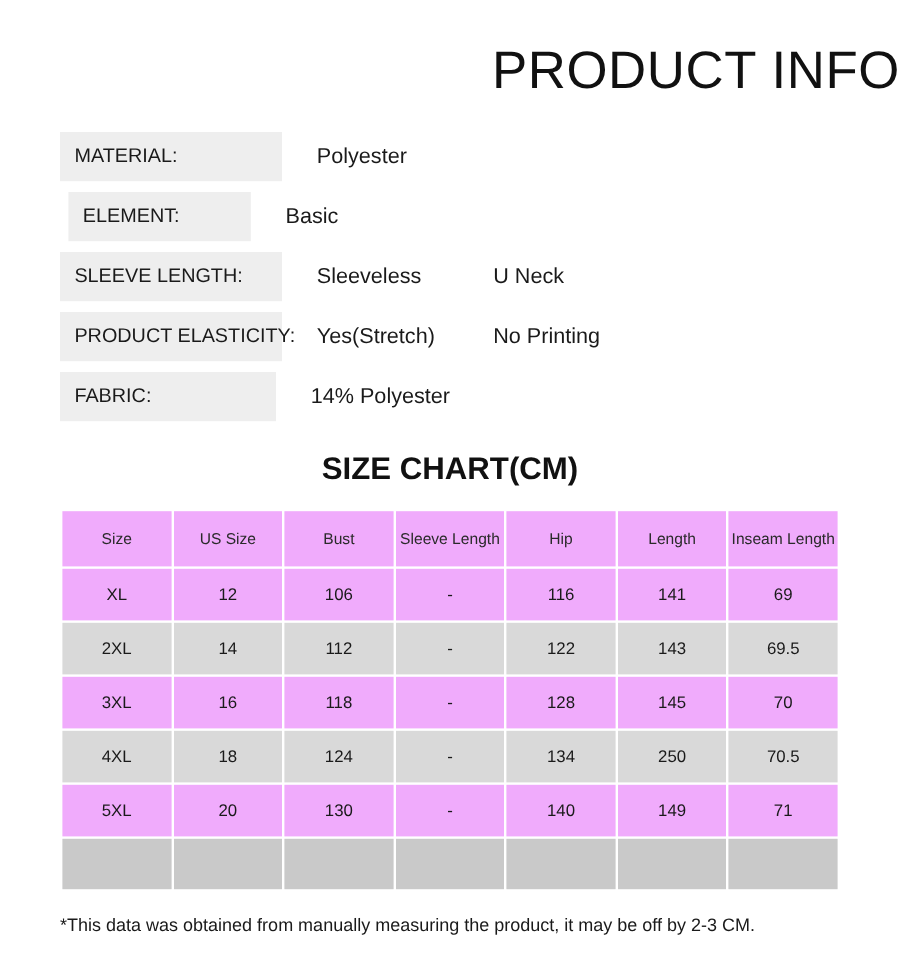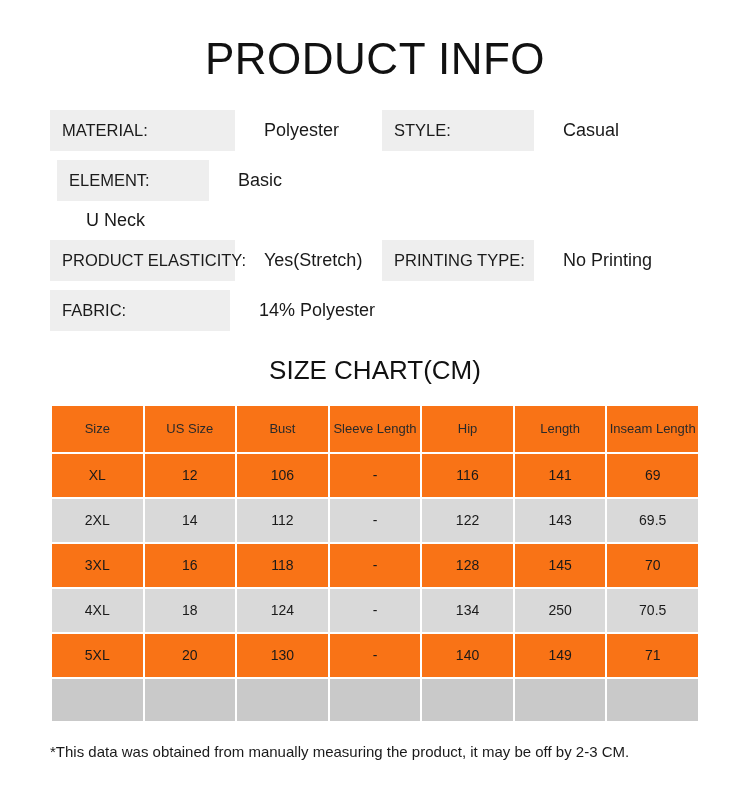--- a/index.html
+++ b/index.html
@@ -16,21 +16,21 @@
   }
   .page {
     position: relative;
     width: 750px;
     height: 803px;
     box-sizing: border-box;
   }
 
   
   .main-title {
-    text-align: center;
+    text-align: right;
     font-size: 44px;
     font-weight: 400;
     letter-spacing: 0.5px;
     color: #111111;
     margin: 34px 0 0 0;
   }
 
   
   .info-wrap {
     margin: 26px 50px 0 50px;
@@ -67,36 +67,36 @@
     white-space: nowrap;
   }
   .info-col.right {
     padding-left: 7px;
   }
 
   
   .chart-title {
     text-align: center;
     font-size: 26px;
-    font-weight: 400;
+    font-weight: 700;
     color: #111111;
     margin: 24px 0 0 0;
   }
   .table-wrap {
     margin: 18px 50px 0 50px;
   }
   table.size-chart {
     border-collapse: separate;
     border-spacing: 2px;
     width: 650px;
     table-layout: fixed;
   }
   table.size-chart th,
   table.size-chart td {
-    background: #f97316;
+    background: #f0abfc;
     text-align: center;
     font-weight: 400;
     font-size: 13.5px;
     color: #1a1a1a;
     height: 43px;
     padding: 0 2px;
     line-height: 1.15;
   }
   table.size-chart thead th {
     font-size: 13px;
@@ -130,46 +130,45 @@
 
   <h1 class="main-title">PRODUCT INFO</h1>
 
   <div class="info-wrap">
 
     <div class="info-row">
       <div class="info-col left">
         <span class="info-label">MATERIAL:</span>
         <span class="info-value">Polyester</span>
       </div>
-      <div class="info-col right">
-        <span class="info-label">STYLE:</span>
-        <span class="info-value">Casual</span>
-      </div>
     </div>
 
     <div class="info-row">
       <div class="info-col right">
         <span class="info-label">ELEMENT:</span>
         <span class="info-value">Basic</span>
       </div>
     </div>
 
     <div class="info-row">
+      <div class="info-col left">
+        <span class="info-label">SLEEVE LENGTH:</span>
+        <span class="info-value">Sleeveless</span>
+      </div>
       <div class="info-col right">
         <span class="info-value">U Neck</span>
       </div>
     </div>
 
     <div class="info-row">
       <div class="info-col left">
         <span class="info-label">PRODUCT ELASTICITY:</span>
         <span class="info-value">Yes(Stretch)</span>
       </div>
       <div class="info-col right">
-        <span class="info-label">PRINTING TYPE:</span>
         <span class="info-value">No Printing</span>
       </div>
     </div>
 
     <div class="info-row">
       <div class="info-col left">
         <span class="info-label">FABRIC:</span>
         <span class="info-value">14% Polyester</span>
       </div>
       <div class="info-col right"></div>

